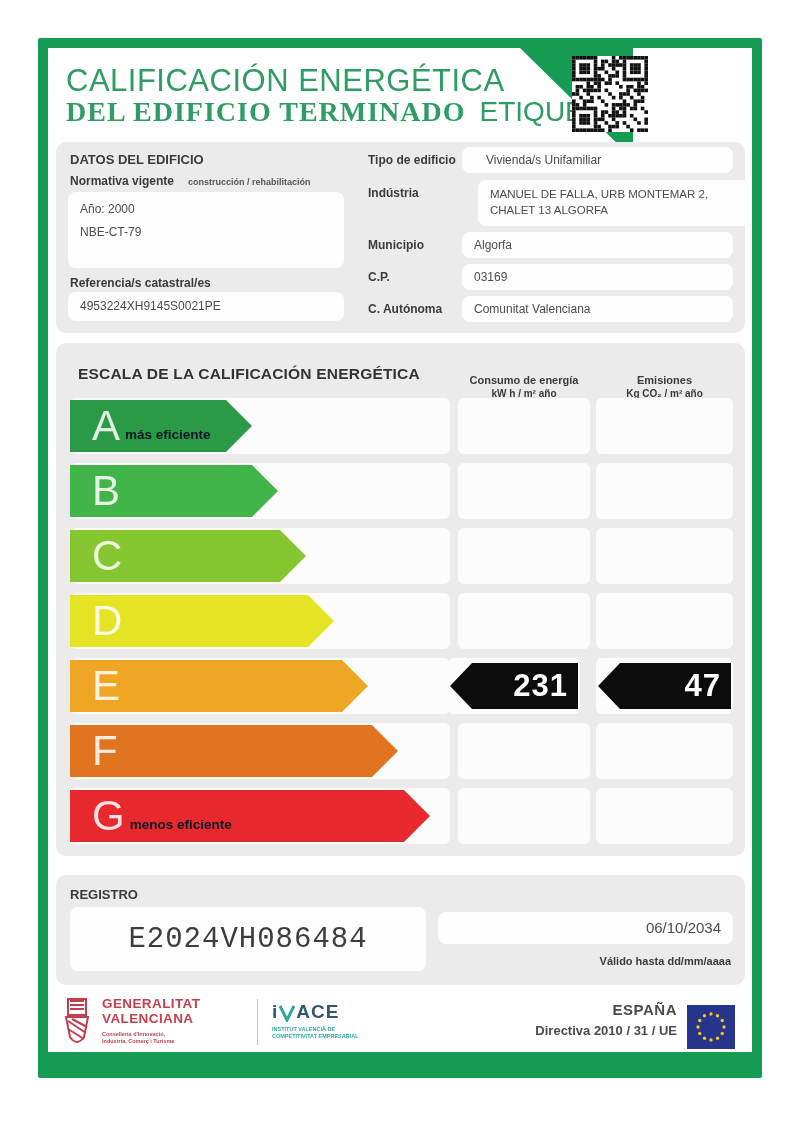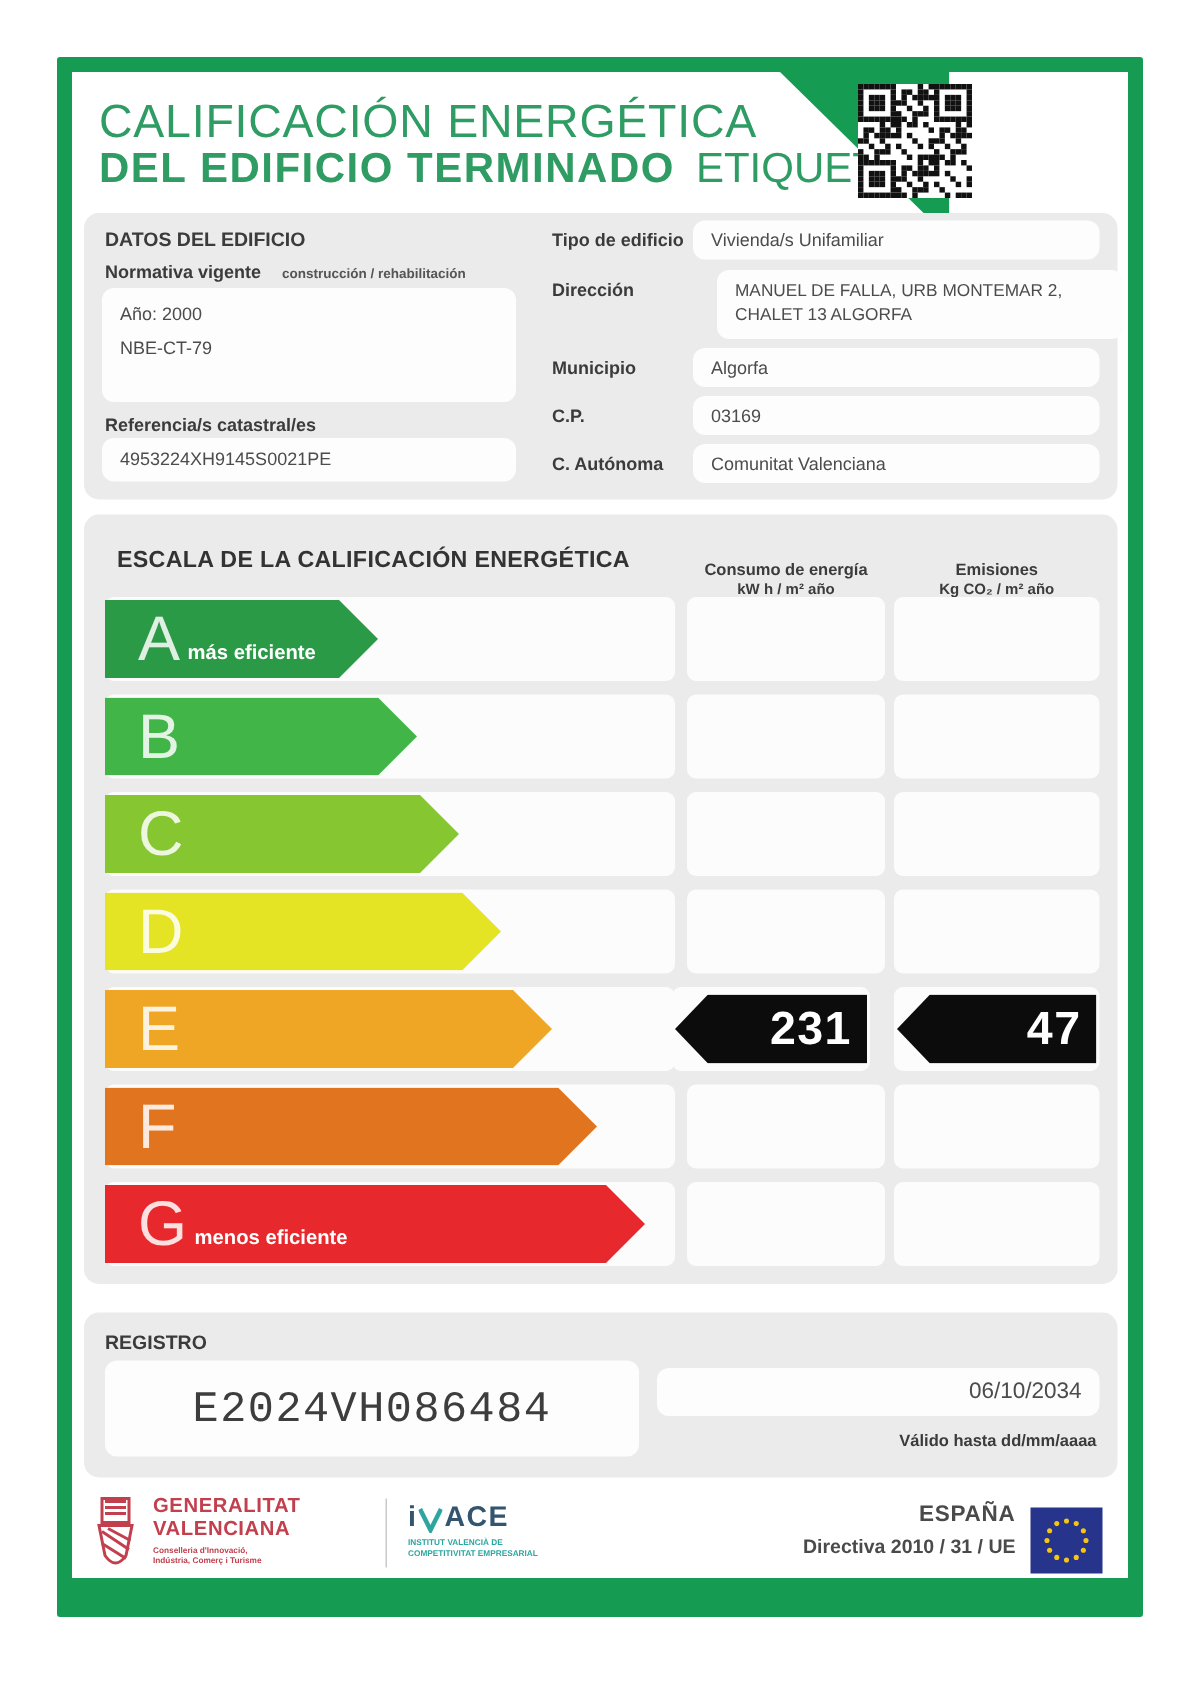--- a/index.html
+++ b/index.html
@@ -7,40 +7,40 @@
        font-family:"Liberation Sans",sans-serif;-webkit-font-smoothing:antialiased;}
   .label{position:absolute;left:38px;top:38px;width:724px;height:1040px;box-sizing:border-box;
          border:10px solid #169b52;border-bottom-width:26px;background:#fff;border-radius:2px;}
   .inner{position:absolute;left:0;top:0;width:584px;height:1004px;}
   .corner-tri{position:absolute;right:-1px;top:-1px;width:114px;height:112px;background:#169b52;
               clip-path:polygon(0 0,100% 0,100% 100%);}
   
   .title{position:absolute;left:18px;top:16px;color:#2e9c63;line-height:1.08;}
   .title .l1{font-size:31px;letter-spacing:.5px;}
   .title .l2{font-size:28px;}
-  .title .l2 b{letter-spacing:1px;margin-right:14px;}
+  .title .l2 b{letter-spacing:1px;margin-right:14px;font-family:Liberation Serif, serif;}
   .qr{position:absolute;left:524px;top:8px;width:76px;height:76px;background:#fff;}
   
   .panel{position:absolute;left:8px;width:689px;background:#ebebeb;border-radius:10px;}
   .wbox{position:absolute;background:#fdfdfd;border-radius:8px;box-sizing:border-box;}
   .lbl{font-size:12px;font-weight:bold;color:#3b3b3b;}
   .val{font-size:12px;color:#4c4c4c;}
   
   #p-datos{top:94px;height:191px;}
   
   #p-escala{top:295px;height:513px;}
   .esc-title{position:absolute;left:22px;top:22px;font-size:15.5px;font-weight:600;color:#333;letter-spacing:.2px;}
   .colhead{position:absolute;top:10px;text-align:center;color:#3b3b3b;}
   .colhead .h1{font-size:11px;font-weight:bold;margin-top:21px;}
   .colhead .h2{font-size:10px;font-weight:bold;margin-top:2px;}
   .cell{position:absolute;background:#fcfcfc;border-radius:6px;}
   .band{position:absolute;height:52px;display:flex;align-items:center;
         clip-path:polygon(0 0,calc(100% - 26px) 0,100% 50%,calc(100% - 26px) 100%,0 100%);}
   .band .letter{font-size:42px;color:rgba(255,255,255,.85);margin-left:22px;line-height:1;}
-  .band .note{font-size:13.5px;font-weight:bold;color:#ffffff;margin-left:5px;margin-top:16px;}
+  .band .note{font-size:13.5px;font-weight:bold;color:#0f172a;margin-left:5px;margin-top:16px;}
   .rate-arrow{position:absolute;background:#0c0c0c;display:flex;align-items:center;justify-content:flex-end;
         clip-path:polygon(22px 0,100% 0,100% 100%,22px 100%,0 50%);}
   .rate-arrow span{color:#fff;font-weight:bold;font-size:31px;padding-right:10px;letter-spacing:1px;}
   
   #p-registro{top:827px;height:110px;}
   .reg-big{font-size:29px;color:#3d3d3d;letter-spacing:1px;font-family:Liberation Mono, monospace;}
   .valid-lbl{font-size:11px;font-weight:bold;color:#3b3b3b;}
   
   .footer{position:absolute;left:10px;top:947px;width:685px;height:58px;}
   .gva{position:absolute;left:2px;top:2px;display:flex;}
@@ -304,23 +304,23 @@
         <div class="val" style="position:absolute;left:12px;top:10px;">Año: 2000</div>
         <div class="val" style="position:absolute;left:12px;top:33px;">NBE-CT-79</div>
       </div>
       <div class="lbl" style="position:absolute;left:14px;top:134px;">Referencia/s catastral/es</div>
       <div class="wbox" style="left:12px;top:150px;width:276px;height:29px;">
         <div class="val" style="position:absolute;left:12px;top:7px;">4953224XH9145S0021PE</div>
       </div>
 
       <div class="lbl" style="position:absolute;left:312px;top:11px;">Tipo de edificio</div>
       <div class="wbox" style="left:406px;top:5px;width:271px;height:26px;">
-        <div class="val" style="position:absolute;left:12px;top:6px;">Vivienda/s Unifamiliar</div>
-      </div>
-      <div class="lbl" style="position:absolute;left:312px;top:44px;">Dirección</div>
+        <div class="val" style="position:absolute;left:24px;top:6px;">Vivienda/s Unifamiliar</div>
+      </div>
+      <div class="lbl" style="position:absolute;left:312px;top:44px;">Indústria</div>
       <div class="wbox" style="left:406px;top:38px;width:271px;height:46px;margin-left:16px;">
         <div class="val" style="position:absolute;left:12px;top:7px;width:245px;font-size:11.5px;line-height:1.35;">MANUEL DE FALLA, URB MONTEMAR 2, CHALET 13 ALGORFA</div>
       </div>
       <div class="lbl" style="position:absolute;left:312px;top:96px;">Municipio</div>
       <div class="wbox" style="left:406px;top:90px;width:271px;height:26px;">
         <div class="val" style="position:absolute;left:12px;top:6px;">Algorfa</div>
       </div>
       <div class="lbl" style="position:absolute;left:312px;top:128px;">C.P.</div>
       <div class="wbox" style="left:406px;top:122px;width:271px;height:26px;">
         <div class="val" style="position:absolute;left:12px;top:6px;">03169</div>

